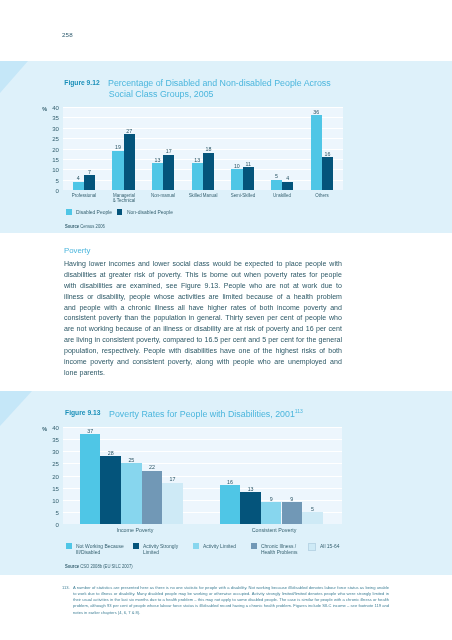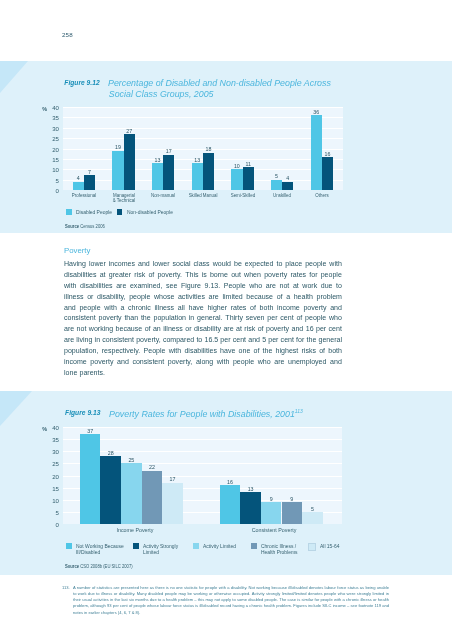--- a/index.html
+++ b/index.html
@@ -8,21 +8,21 @@
        -webkit-font-smoothing:antialiased;}
   .page{position:absolute;left:0;top:0;width:452px;height:640px;background:#fff;}
 
   .pageno{position:absolute;left:62px;top:31px;font-size:6.2px;color:#2e5b6e;letter-spacing:0.15px;}
 
   
   .panel{position:absolute;left:0;width:452px;background:#def1fa;overflow:hidden;}
   .panel .corner{position:absolute;left:0;top:0;width:0;height:0;
                  border-top:30px solid #c5e7f8;border-right:30px solid transparent;}
 
-  .figtitle{position:absolute;white-space:nowrap;font-style:italic;}
+  .figtitle{position:absolute;white-space:nowrap;}
   .figlabel{color:#1a8fb8;font-weight:bold;font-size:6.7px;}
   .figtext{color:#4cb6dd;font-size:8.85px;}
   .figtext sup{font-size:5px;vertical-align:super;}
 
   .plot{position:absolute;background:#edf6fd;}
   .grid{position:absolute;left:0;right:0;height:1px;background:#ffffff;}
   .ytick{position:absolute;right:0;font-size:6.1px;color:#35606f;text-align:right;
          transform:translateY(-50%);line-height:1;}
   .pct{position:absolute;font-size:5.4px;color:#35606f;font-weight:bold;}
   .bar{position:absolute;bottom:0;}

